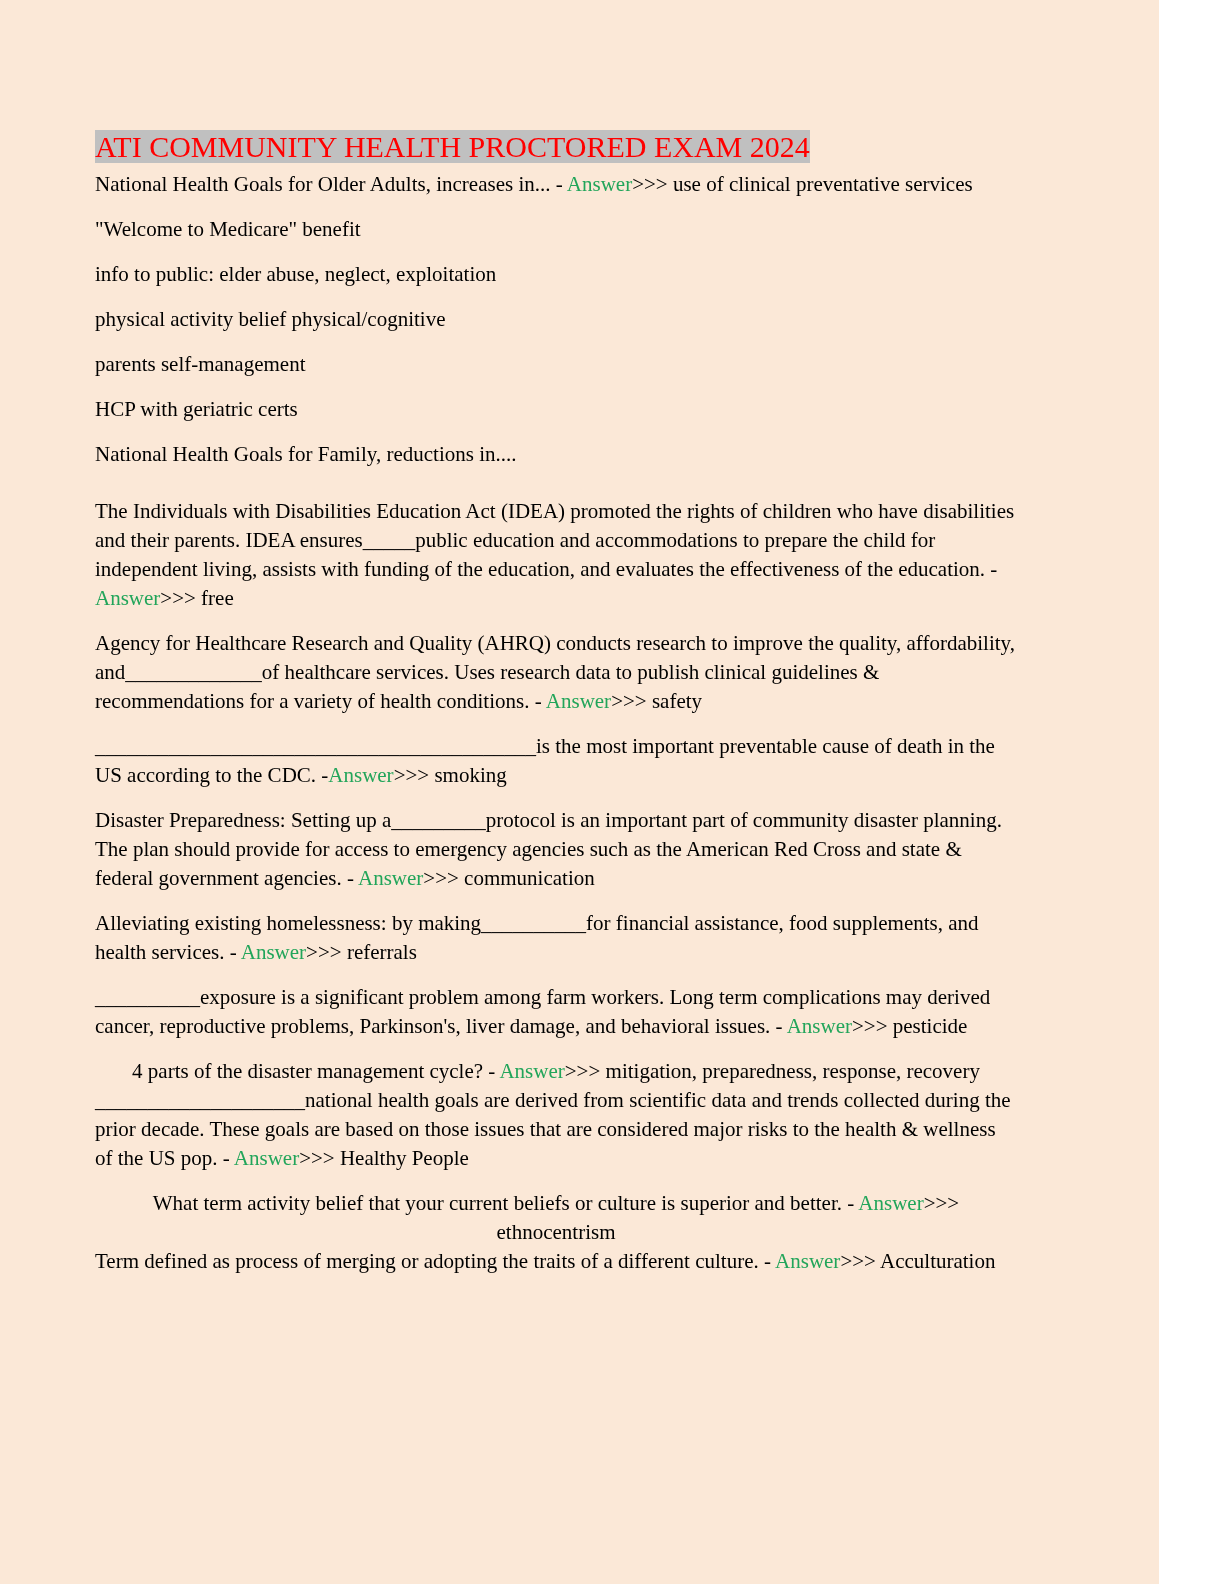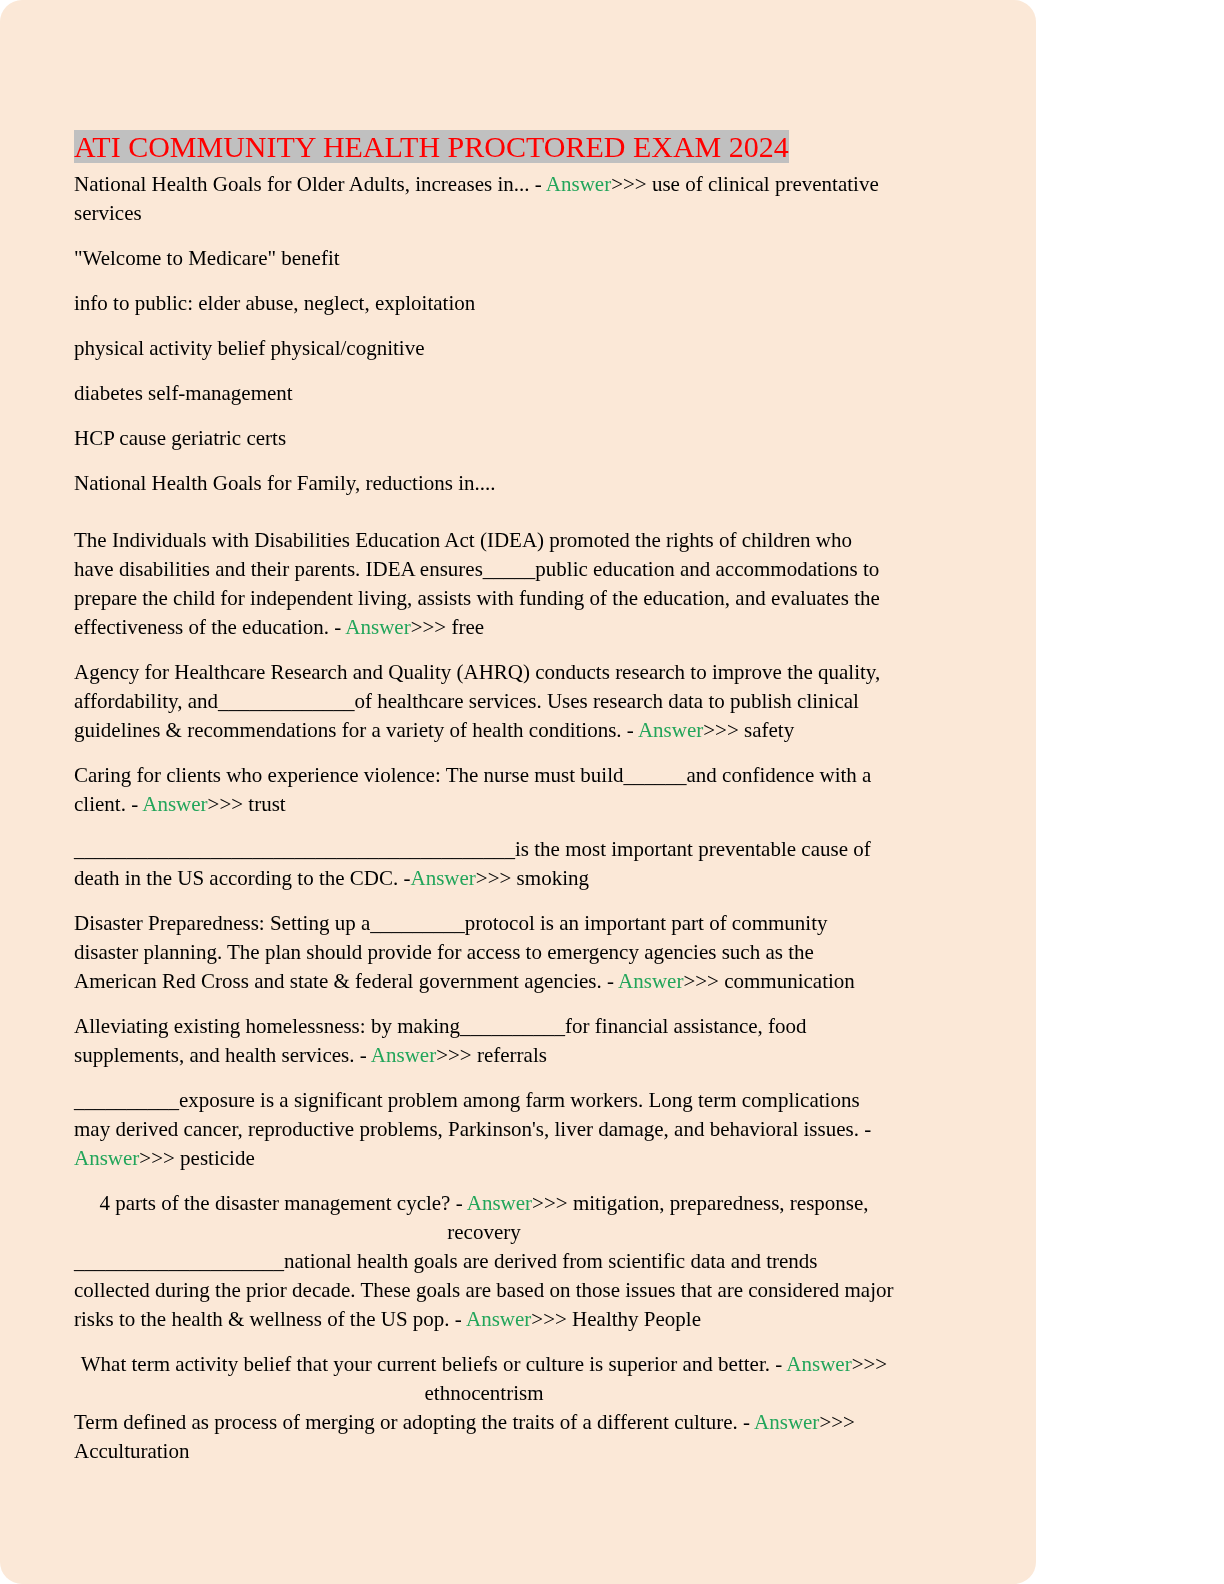--- a/index.html
+++ b/index.html
@@ -2,30 +2,29 @@
 <html><head>
 <meta charset="utf-8">
 <style>
   html, body {
     margin: 0;
     padding: 0;
     background: #ffffff;
   }
   .page {
     position: relative;
-    width: 1036px;
+    width: 1159px;
     height: 1584px;
     box-sizing: border-box;
-    padding: 128px 142px 40px 74px;
+    padding: 128px 142px 40px 95px;
     font-family: "Liberation Serif", "DejaVu Serif", serif;
     font-size: 21px;
     line-height: 29px;
     color: #000000;
     overflow: hidden;
-    border-radius: 22px;
   }
   .doc-title {
     font-size: 30px;
     line-height: 37px;
     font-weight: normal;
     margin: 0 0 5px 0;
   }
   .doc-title .hl {
     
   }
@@ -43,26 +42,25 @@
 </head>
 <body>
 
 <div class="page" style="background: rgb(251, 232, 215); color: rgb(0, 0, 0);">
   <h1 class="doc-title"><span class="hl" style="background: rgb(192, 192, 192); color: rgb(255, 0, 0);">ATI COMMUNITY HEALTH PROCTORED EXAM 2024</span></h1>
   <div>
       <p class="para"><span>National Health Goals for Older Adults, increases in... - </span><span style="color: rgb(34, 165, 90);">Answer</span><span>&gt;&gt;&gt; use of clinical preventative services</span></p>
       <p class="para"><span>"Welcome to Medicare" benefit</span></p>
       <p class="para"><span>info to public: elder abuse, neglect, exploitation</span></p>
       <p class="para"><span>physical activity belief physical/cognitive</span></p>
-      <p class="para"><span>diabetes self-management</span></p>
-      <p class="para"><span>HCP cause geriatric certs</span></p>
+      <p class="para"><span>parents self-management</span></p>
+      <p class="para"><span>HCP with geriatric certs</span></p>
       <p class="para"><span>National Health Goals for Family, reductions in....</span></p>
       <p class="para extra-before"><span>The Individuals with Disabilities Education Act (IDEA) promoted the rights of children who have disabilities and their parents. IDEA ensures_____public education and accommodations to prepare the child for independent living, assists with funding of the education, and evaluates the effectiveness of the education. - </span><span style="color: rgb(34, 165, 90);">Answer</span><span>&gt;&gt;&gt; free</span></p>
       <p class="para"><span>Agency for Healthcare Research and Quality (AHRQ) conducts research to improve the quality, affordability, and_____________of healthcare services. Uses research data to publish clinical guidelines &amp; recommendations for a variety of health conditions. - </span><span style="color: rgb(34, 165, 90);">Answer</span><span>&gt;&gt;&gt; safety</span></p>
-      <p class="para"><span>Caring for clients who experience violence: The nurse must build______and confidence with a client. - </span><span style="color: rgb(34, 165, 90);">Answer</span><span>&gt;&gt;&gt; trust</span></p>
       <p class="para"><span>__________________________________________is the most important preventable cause of death in the US according to the CDC. -</span><span style="color: rgb(34, 165, 90);">Answer</span><span>&gt;&gt;&gt; smoking</span></p>
       <p class="para"><span>Disaster Preparedness: Setting up a_________protocol is an important part of community disaster planning. The plan should provide for access to emergency agencies such as the American Red Cross and state &amp; federal government agencies. - </span><span style="color: rgb(34, 165, 90);">Answer</span><span>&gt;&gt;&gt; communication</span></p>
       <p class="para"><span>Alleviating existing homelessness: by making__________for financial assistance, food supplements, and health services. - </span><span style="color: rgb(34, 165, 90);">Answer</span><span>&gt;&gt;&gt; referrals</span></p>
       <p class="para"><span>__________exposure is a significant problem among farm workers. Long term complications may derived cancer, reproductive problems, Parkinson's, liver damage, and behavioral issues. - </span><span style="color: rgb(34, 165, 90);">Answer</span><span>&gt;&gt;&gt; pesticide</span></p>
       <p class="para no-gap"><span>4 parts of the disaster management cycle? - </span><span style="color: rgb(34, 165, 90);">Answer</span><span>&gt;&gt;&gt; mitigation, preparedness, response, recovery</span></p>
       <p class="para"><span>____________________national health goals are derived from scientific data and trends collected during the prior decade. These goals are based on those issues that are considered major risks to the health &amp; wellness of the US pop. - </span><span style="color: rgb(34, 165, 90);">Answer</span><span>&gt;&gt;&gt; Healthy People</span></p>
       <p class="para no-gap"><span>What term activity belief that your current beliefs or culture is superior and better. - </span><span style="color: rgb(34, 165, 90);">Answer</span><span>&gt;&gt;&gt; ethnocentrism</span></p>
       <p class="para"><span>Term defined as process of merging or adopting the traits of a different culture. - </span><span style="color: rgb(34, 165, 90);">Answer</span><span>&gt;&gt;&gt; Acculturation</span></p>
     </div>
 </div>

